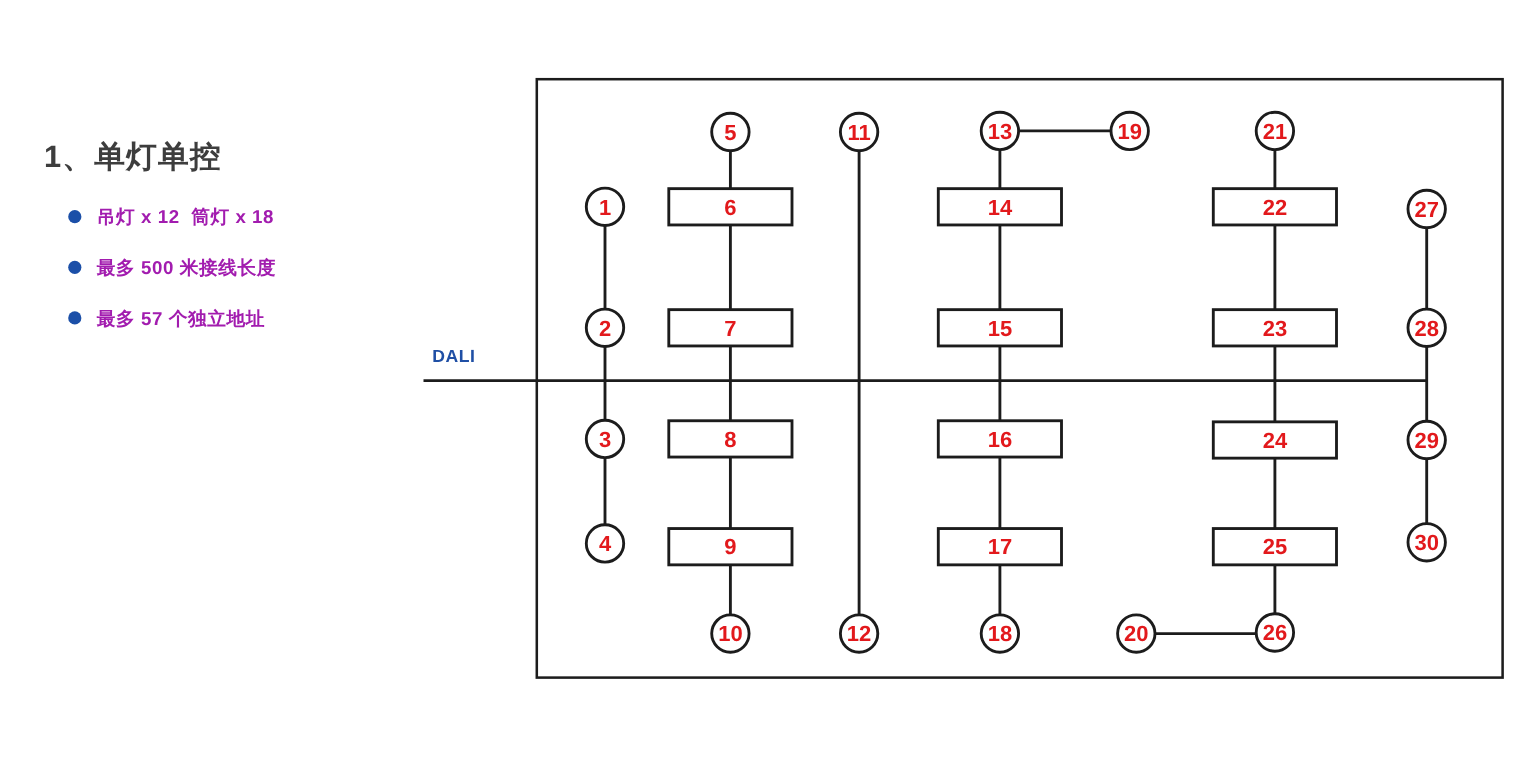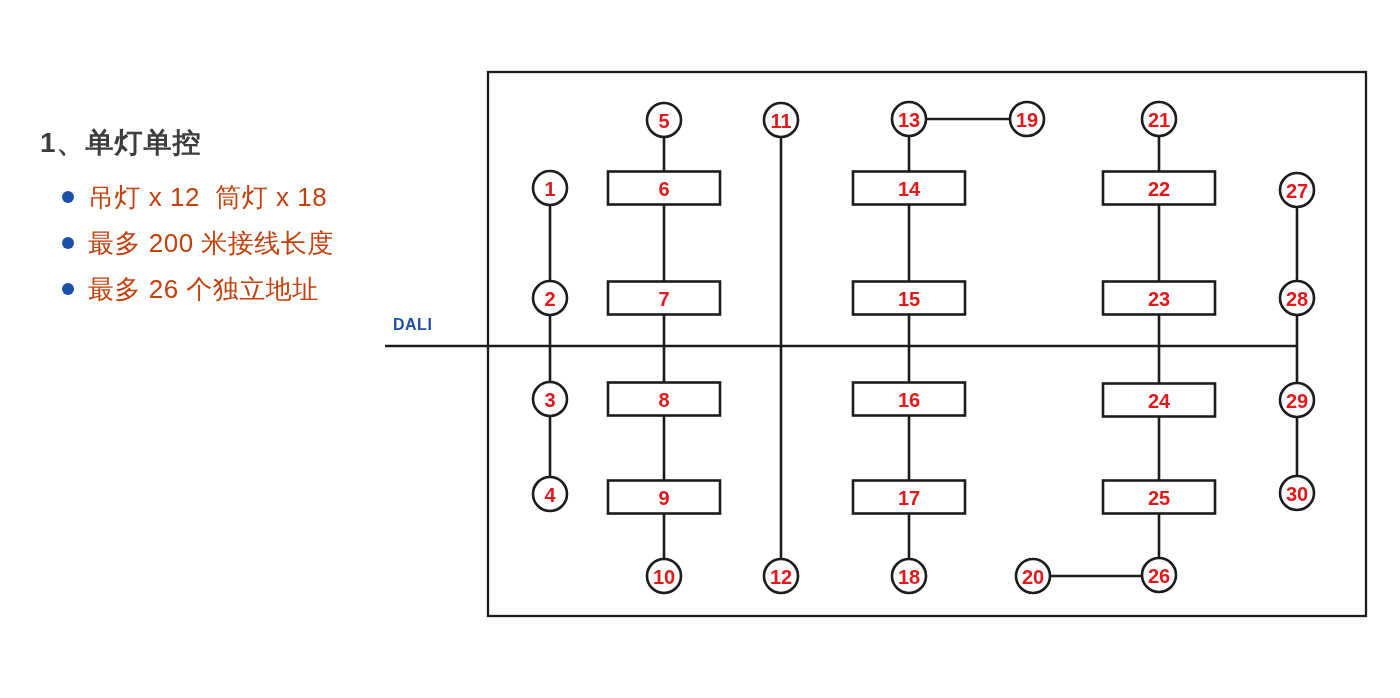--- a/index.html
+++ b/index.html
@@ -38,23 +38,23 @@
   .bullet.b2 { top: 230px; }
   .bullet.b3 { top: 276px; }
   .bullet .dot {
     width: 12px;
     height: 12px;
     border-radius: 50%;
     background: #1b4fa8;
     flex: 0 0 auto;
   }
   .bullet .txt {
-    font-size: 26px;
-    font-weight: 400;
-    color: #c2410c;
+    font-size: 17px;
+    font-weight: 700;
+    color: #a21caf;
     white-space: pre;
     letter-spacing: 0.5px;
   }
   .bus-label {
     position: absolute;
     left: 393px;
     top: 316px;
     width: 60px;
     text-align: left;
     font-size: 16px;
@@ -78,26 +78,26 @@
 
   <h1 class="section-title">1、单灯单控</h1>
 
   <div class="bullet b1">
     <span class="dot"></span>
     <span class="txt">吊灯 x 12  筒灯 x 18</span>
   </div>
 
   <div class="bullet b2">
     <span class="dot"></span>
-    <span class="txt">最多 200 米接线长度</span>
+    <span class="txt">最多 500 米接线长度</span>
   </div>
 
   <div class="bullet b3">
     <span class="dot"></span>
-    <span class="txt">最多 26 个独立地址</span>
+    <span class="txt">最多 57 个独立地址</span>
   </div>
 
   <div class="bus-label">DALI</div>
 
   <svg id="diagram" width="1400" height="698" viewBox="0 0 1400 698">
       <line x1="385" y1="346" x2="1297" y2="346" stroke="#1c1c1c" stroke-width="2.6"></line>
       <line x1="550" y1="188" x2="550" y2="494" stroke="#1c1c1c" stroke-width="2.6"></line>
       <line x1="664" y1="120" x2="664" y2="576" stroke="#1c1c1c" stroke-width="2.6"></line>
       <line x1="781" y1="120" x2="781" y2="576" stroke="#1c1c1c" stroke-width="2.6"></line>
       <line x1="909" y1="119" x2="909" y2="576" stroke="#1c1c1c" stroke-width="2.6"></line>

